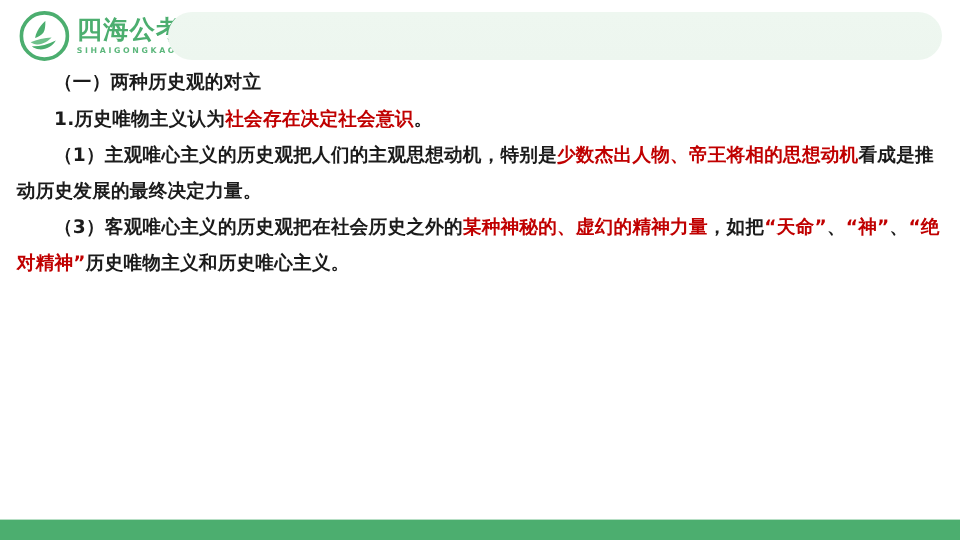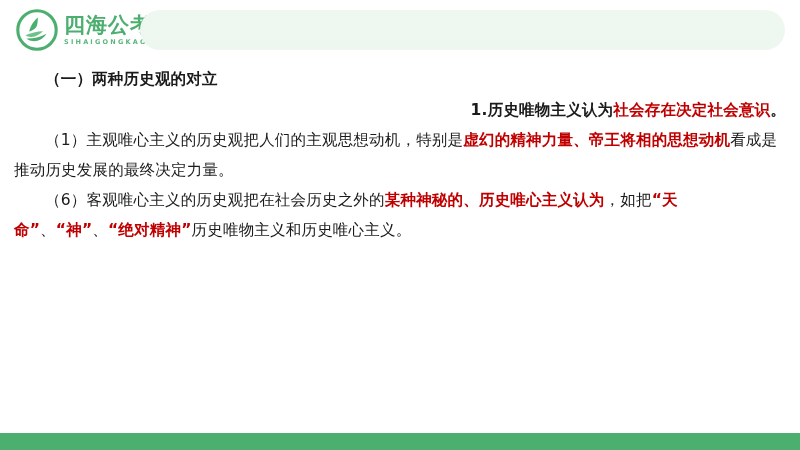--- a/index.html
+++ b/index.html
@@ -63,21 +63,21 @@
     width: 645px;
     height: 40px;
     background: linear-gradient(180deg, #eef7f0 0%, #edf6ef 100%);
     border-radius: 20px;
   }
 
   
   .slide-body {
     position: absolute;
     left: 0;
-    top: 64px;
+    top: 53px;
     width: 800px;
     height: 300px;
     padding: 0 14px;
     box-sizing: border-box;
   }
   .line {
     font-size: 15.5px;
     color: #1b1b1b;
     line-height: 30px;
     letter-spacing: 0.2px;
@@ -92,31 +92,30 @@
     font-weight: bold;
     text-indent: 2em;
     margin-bottom: 1px;
   }
   .para {
     text-indent: 2em;
   }
   .para-item {
     font-weight: bold;
     text-indent: 2em;
-    text-align: right;
   }
   .para-paren {
     text-indent: 2em;
   }
   .hl {
     color: #C00000;
     font-weight: bold;
   }
   .bold {
-    font-weight: normal;
+    font-weight: bold;
   }
 
   
   .footer-bar {
     position: absolute;
     left: 0;
     bottom: 0;
     width: 800px;
     height: 17px;
     background: #4CAE6F;
@@ -149,22 +148,22 @@
 
   <p class="line p-block heading-line">（一）两种历史观的对立</p>
 
 
   <p class="line p-block para-item">
     <span>1.历史唯物主义认为</span><span class="hl">社会存在决定社会意识</span><span>。</span>
   </p>
 
 
   <p class="line p-block para-paren">
-    <span class="bold">（1）主观唯心主义的历史观把人们的主观思想动机，特别是</span><span class="hl">虚幻的精神力量、帝王将相的思想动机</span><span class="bold">看成是推动历史发展的最终决定力量。</span>
+    <span class="bold">（1）主观唯心主义的历史观把人们的主观思想动机，特别是</span><span class="hl">少数杰出人物、帝王将相的思想动机</span><span class="bold">看成是推动历史发展的最终决定力量。</span>
   </p>
 
   <p class="line p-block para-paren">
-    <span class="bold">（6）客观唯心主义的历史观把在社会历史之外的</span><span class="hl">某种神秘的、历史唯心主义认为</span><span class="bold">，如把</span><span class="hl">“天命”</span><span class="bold">、</span><span class="hl">“神”</span><span class="bold">、</span><span class="hl">“绝对精神”</span><span class="bold">历史唯物主义和历史唯心主义。</span>
+    <span class="bold">（3）客观唯心主义的历史观把在社会历史之外的</span><span class="hl">某种神秘的、虚幻的精神力量</span><span class="bold">，如把</span><span class="hl">“天命”</span><span class="bold">、</span><span class="hl">“神”</span><span class="bold">、</span><span class="hl">“绝对精神”</span><span class="bold">历史唯物主义和历史唯心主义。</span>
   </p>
 
 </div>
 
 <div class="footer-bar"></div>
 
 </body></html>

